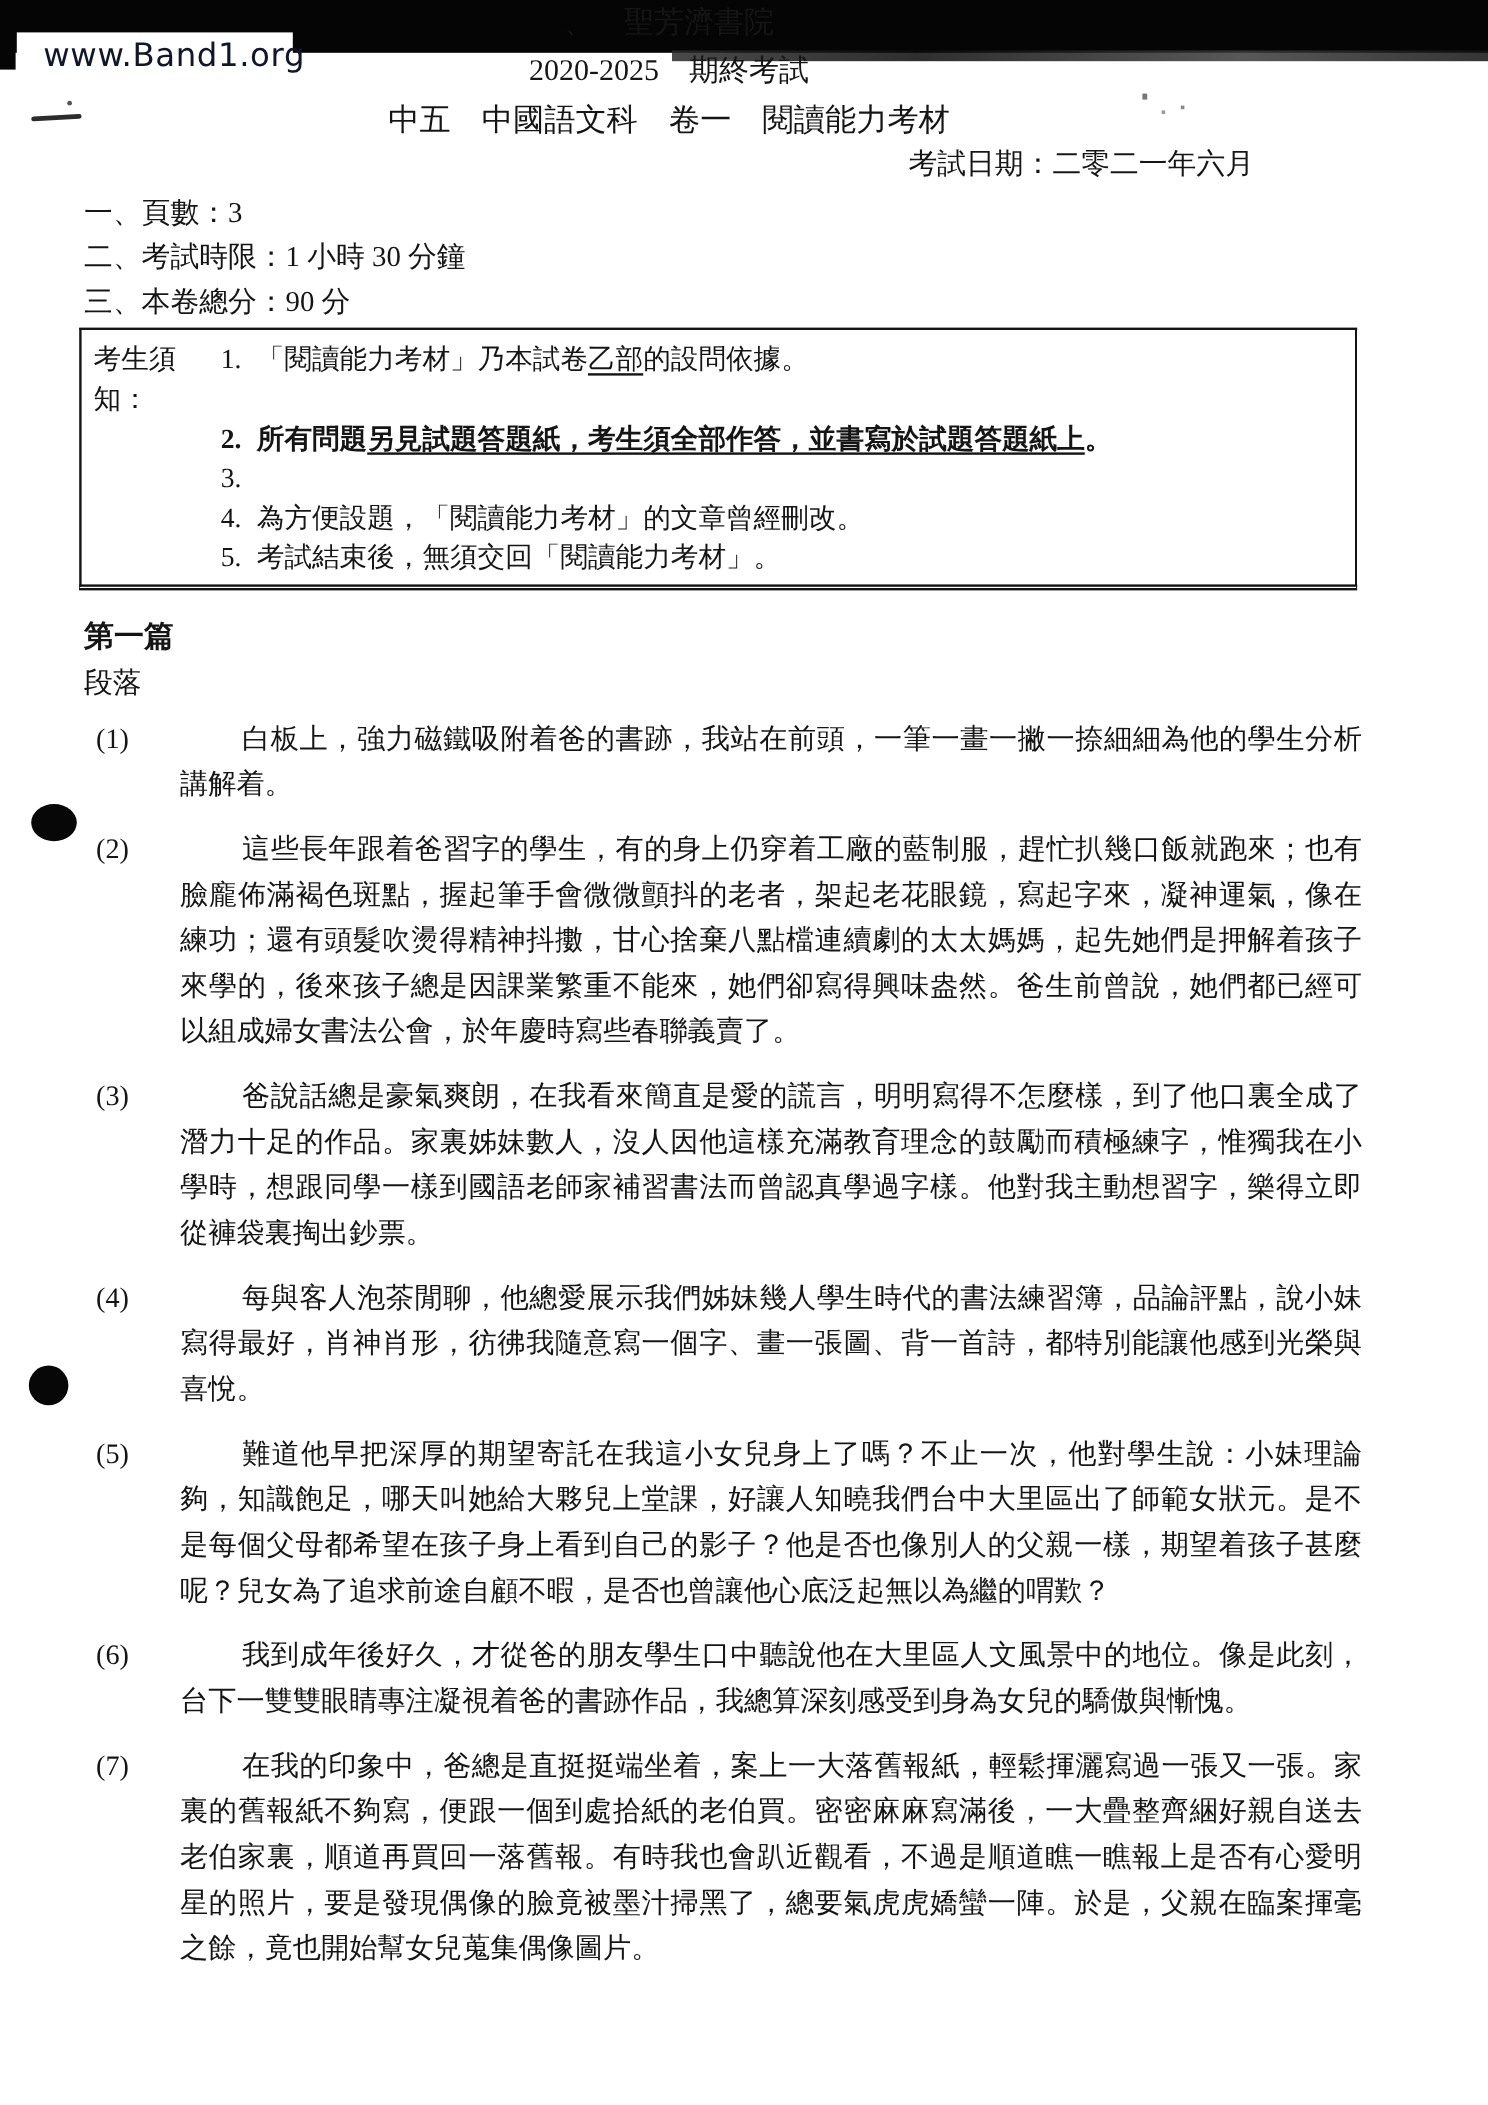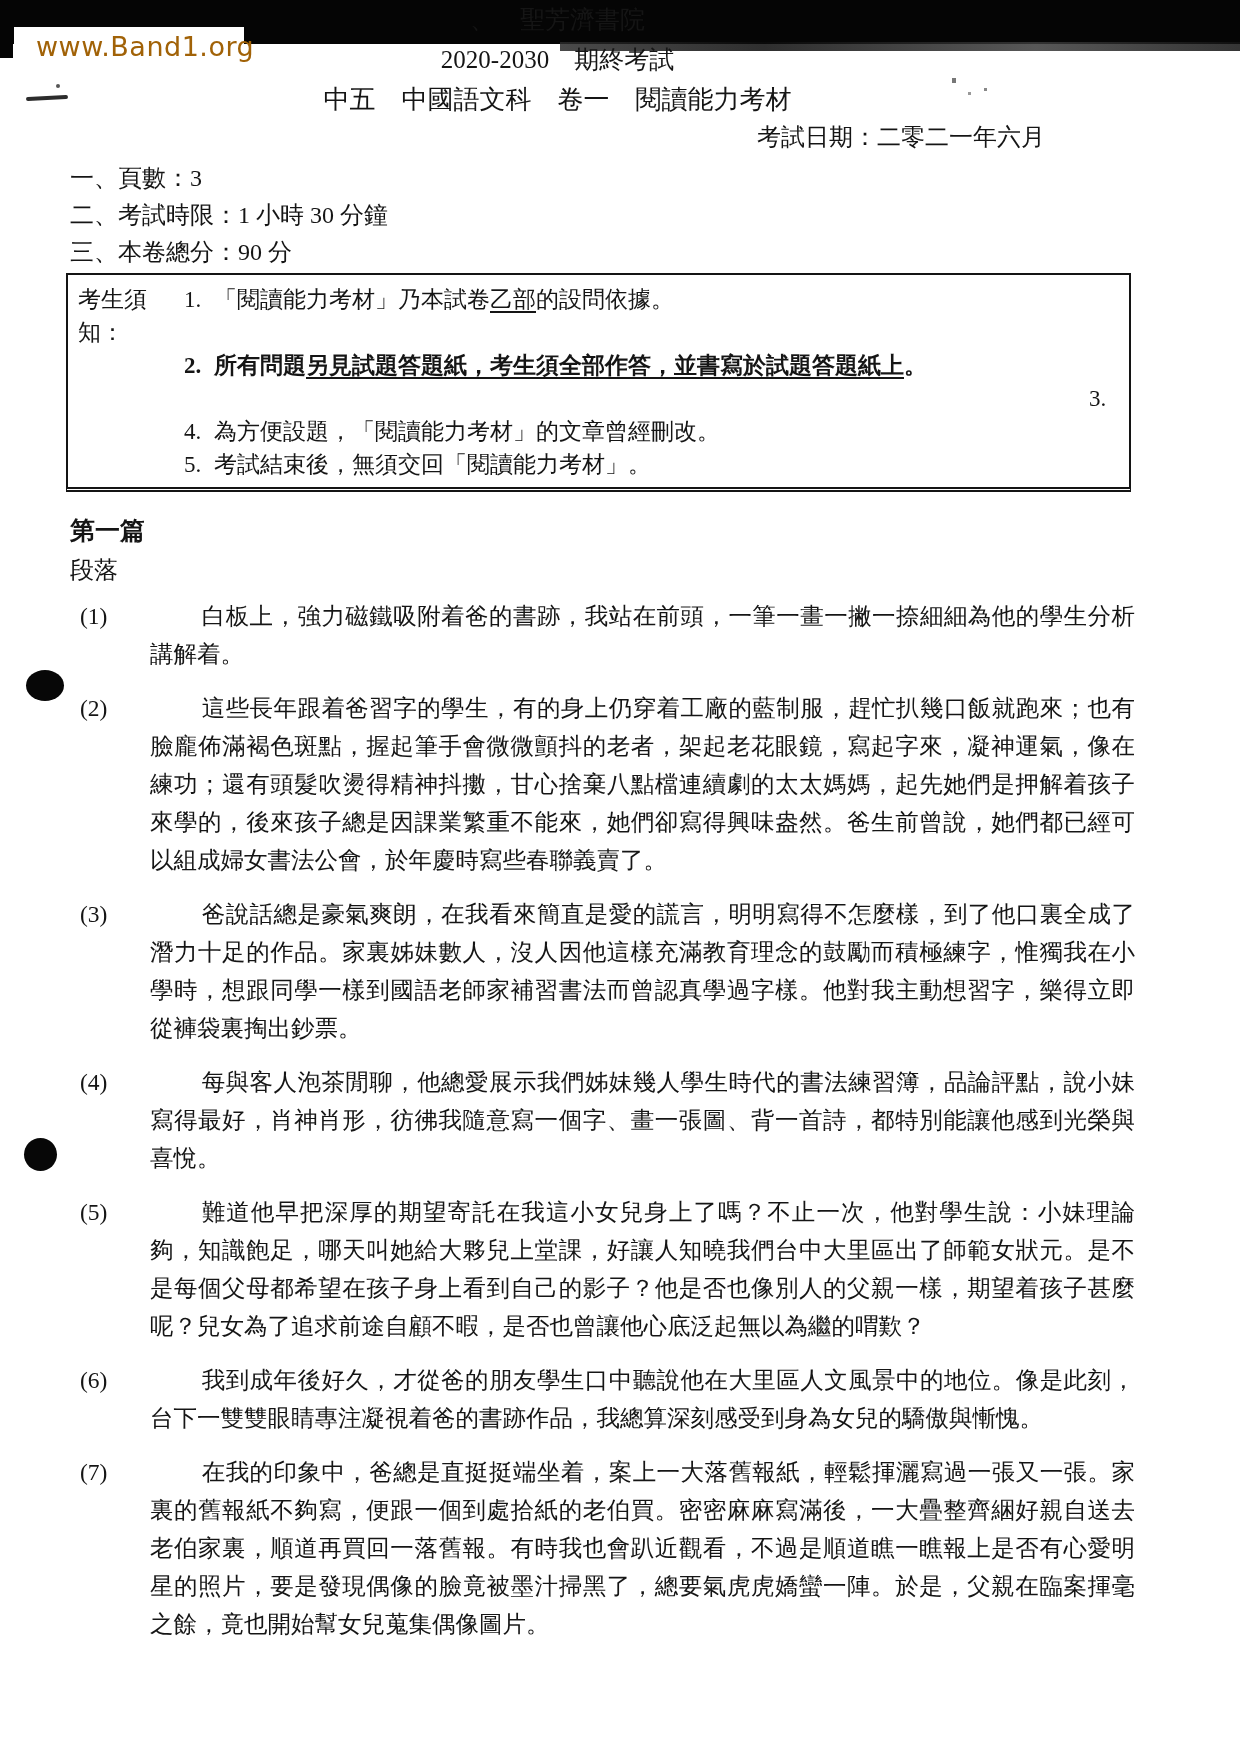--- a/index.html
+++ b/index.html
@@ -21,21 +21,21 @@
   }
   .topbar-streak{
     position:absolute;top:42px;left:560px;width:680px;height:9px;
     background:linear-gradient(90deg,#2a2a2a 0%,#0a0a0a 30%,#3a3a3a 70%,#111 100%);
     opacity:.85;
   }
   .watermark-box{
     position:absolute;top:27px;left:14px;width:208px;height:38px;
     background:#ffffff;display:flex;align-items:center;padding-left:22px;
     font-family:"DejaVu Sans","Liberation Sans",sans-serif;
-    font-size:27px;letter-spacing:.5px;color:#a16207;
+    font-size:27px;letter-spacing:.5px;color:#0f172a;
   }
   .dash-mark{
     position:absolute;top:96px;left:26px;width:42px;height:4px;
     background:#2c2c2c;transform:rotate(-3deg);border-radius:2px;
   }
   .dash-dot{position:absolute;top:84px;left:56px;width:4px;height:4px;background:#555;border-radius:50%;}
   .speck1{position:absolute;top:78px;left:952px;width:4px;height:5px;background:#777;}
   .speck2{position:absolute;top:88px;left:984px;width:3px;height:3px;background:#888;}
   .speck3{position:absolute;top:92px;left:968px;width:3px;height:3px;background:#999;}
   .hole1{
@@ -66,21 +66,21 @@
     margin-top:6px;
     font-size:24px;line-height:37px;
   }
   .notice-box{
     margin-left:-4px;margin-right:4px;margin-top:2px;
     border:2px solid #141414;
     border-bottom:5px double #141414;
     padding:8px 10px 6px 10px;
     font-size:23px;line-height:33px;
   }
-  .notice-row{display:flex;justify-content:space-between;}
+  .notice-row{display:flex;}
   .notice-label-cell{width:106px;flex:0 0 106px;}
   .notice-num-cell{width:30px;flex:0 0 30px;}
   .notice-text-cell{flex:1;}
   .notice-bold{font-weight:bold;}
   .u{text-decoration:underline;text-underline-offset:4px;}
   .section-title{
     margin-top:24px;
     text-align:left;font-weight:bold;
     font-size:25px;line-height:30px;
   }
@@ -118,21 +118,21 @@
   <div class="speck1"></div>
   <div class="speck2"></div>
   <div class="speck3"></div>
   <div class="hole1"></div>
   <div class="hole2"></div>
 
   <div class="content">
 
     <div class="title-block">
       <div><span>、　</span><span>聖芳濟書院</span></div>
-      <div>2020-2030　期終考試</div>
+      <div>2020-2025　期終考試</div>
       <div class="title-line3">中五　中國語文科　卷一　閱讀能力考材</div>
     </div>
 
     <div class="date-line">考試日期：二零二一年六月</div>
 
     <div class="info-list">
       <div>一、頁數：3</div>
       <div>二、考試時限：1 小時 30 分鐘</div>
       <div>三、本卷總分：90 分</div>
     </div>

